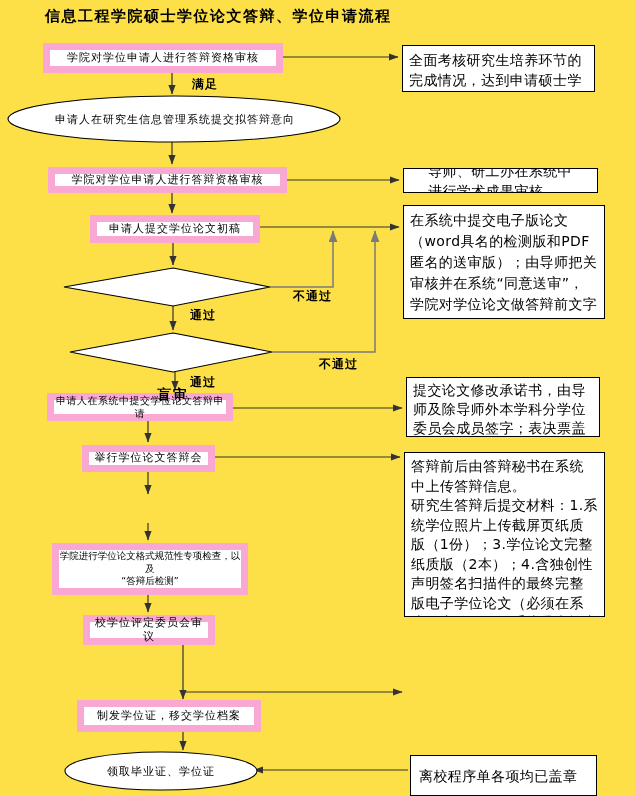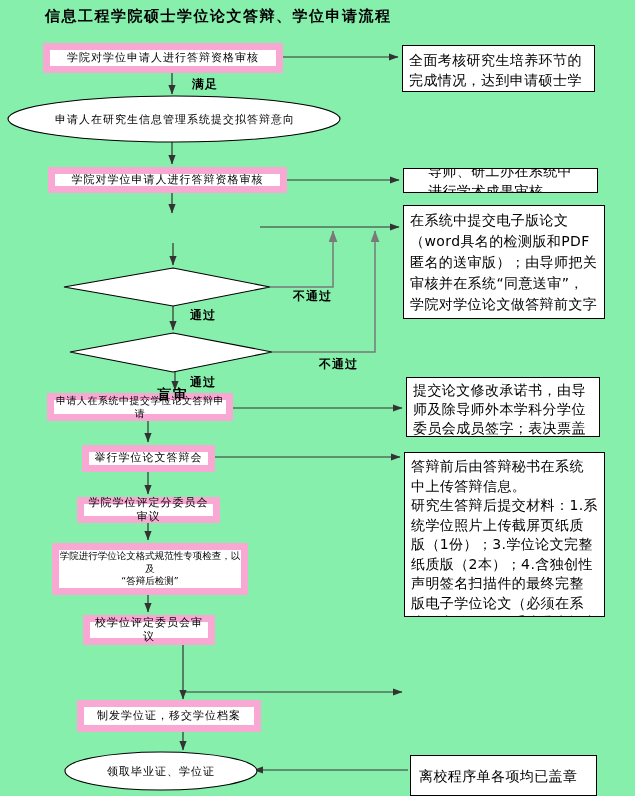--- a/index.html
+++ b/index.html
@@ -1,16 +1,16 @@
 <!DOCTYPE html>
 <html><head>
 <meta charset="utf-8">
 <style>
   html,body{margin:0;padding:0;background:#fff;}
-  #canvas{position:relative;width:635px;height:796px;background:#86efac;
+  #canvas{position:relative;width:635px;height:796px;background:#fde047;
           font-family:"DejaVu Sans",sans-serif;color:#000;overflow:hidden;}
   .title{position:absolute;left:45px;top:7px;font-size:15px;font-weight:bold;letter-spacing:1.5px;}
   svg.connectors{position:absolute;left:0;top:0;}
   .node{position:absolute;border:7px solid #f9a8d4;background:#fff;box-sizing:border-box;
         display:flex;align-items:center;justify-content:center;text-align:center;
         font-size:11px;letter-spacing:1px;line-height:1.3;white-space:pre-wrap;}
   .node.small{font-size:10px;letter-spacing:0.5px;}
   .node.tiny{font-size:9.5px;letter-spacing:0;}
   .shape-label{position:absolute;display:flex;align-items:center;justify-content:center;
         text-align:right;font-size:11px;letter-spacing:1px;}
@@ -68,23 +68,23 @@
       <polygon points="173,268 270,287 173,306 64,287"></polygon>
       <polygon points="173,333 272,352 173,372 70,352"></polygon>
       <ellipse cx="161" cy="771" rx="96" ry="19"></ellipse>
     </g>
   </svg>
 
   <div class="title">信息工程学院硕士学位论文答辩、学位申请流程</div>
 
   <div class="node" style="left:43px;top:43px;width:240px;height:30px;">学院对学位申请人进行答辩资格审核</div>
   <div class="node" style="left:48px;top:167px;width:239px;height:26px;">学院对学位申请人进行答辩资格审核</div>
+  <div class="node" style="left:90px;top:215px;width:170px;height:28px;">申请人提交学位论文初稿</div>
   <div class="node small" style="left:47px;top:393px;width:186px;height:28px;">申请人在系统中提交学位论文答辩申请</div>
   <div class="node" style="left:82px;top:445px;width:133px;height:27px;">举行学位论文答辩会</div>
-  <div class="node" style="left:77px;top:497px;width:143px;height:26px;">学院学位评定分委员会审议</div>
   <div class="node tiny" style="left:52px;top:543px;width:196px;height:52px;">学院进行学位论文格式规范性专项检查，以及
 “答辩后检测”</div>
   <div class="node" style="left:83px;top:615px;width:132px;height:30px;">校学位评定委员会审议</div>
   <div class="node" style="left:77px;top:700px;width:184px;height:32px;">制发学位证，移交学位档案</div>
 
   <div class="shape-label" style="left:30px;top:104px;width:290px;height:30px;">申请人在研究生信息管理系统提交拟答辩意向</div>
   <div class="shape-label bold" style="left:113px;top:340px;width:120px;height:24px;margin-top:43px;">盲审</div>
   <div class="shape-label" style="left:85px;top:761px;width:152px;height:20px;">领取毕业证、学位证</div>
 
   <div class="note" style="left:402px;top:45px;width:193px;height:47px;">全面考核研究生培养环节的完成情况，达到申请硕士学位的要求</div>

